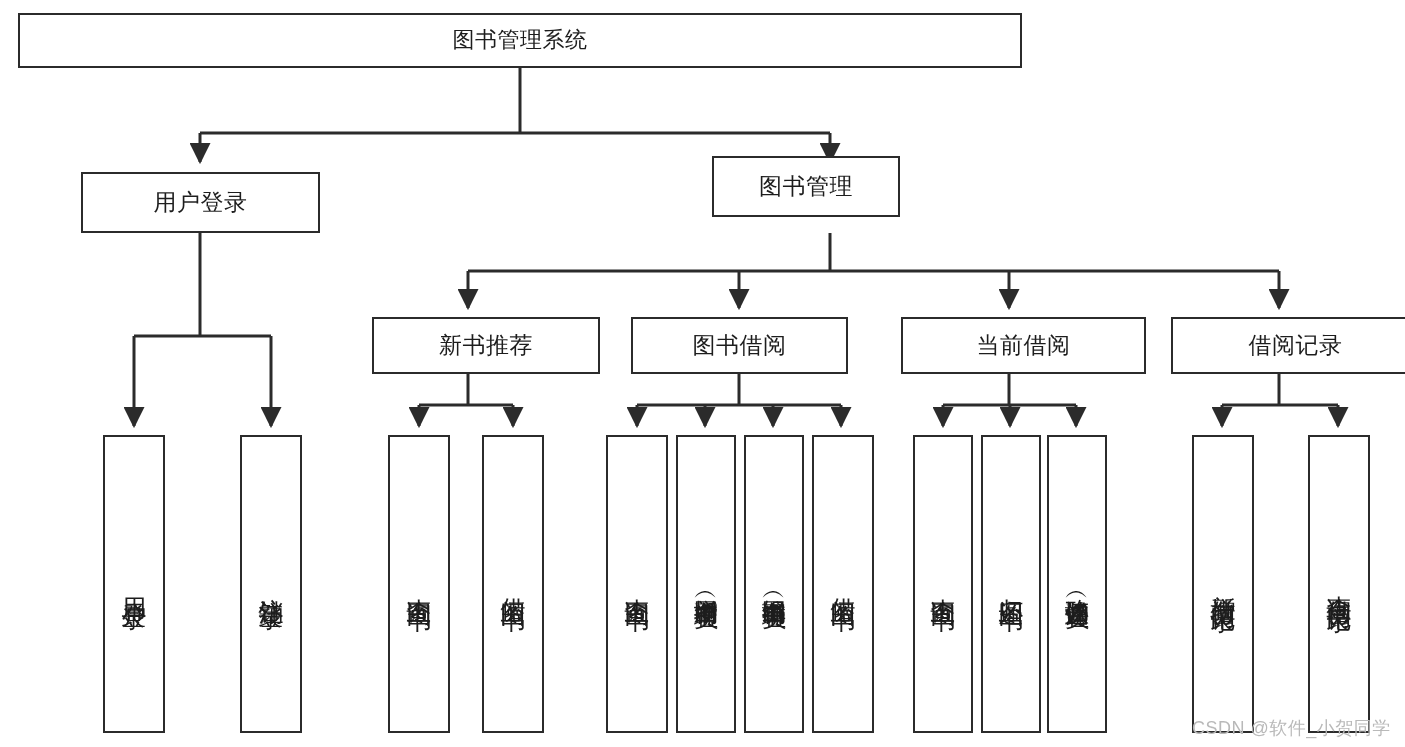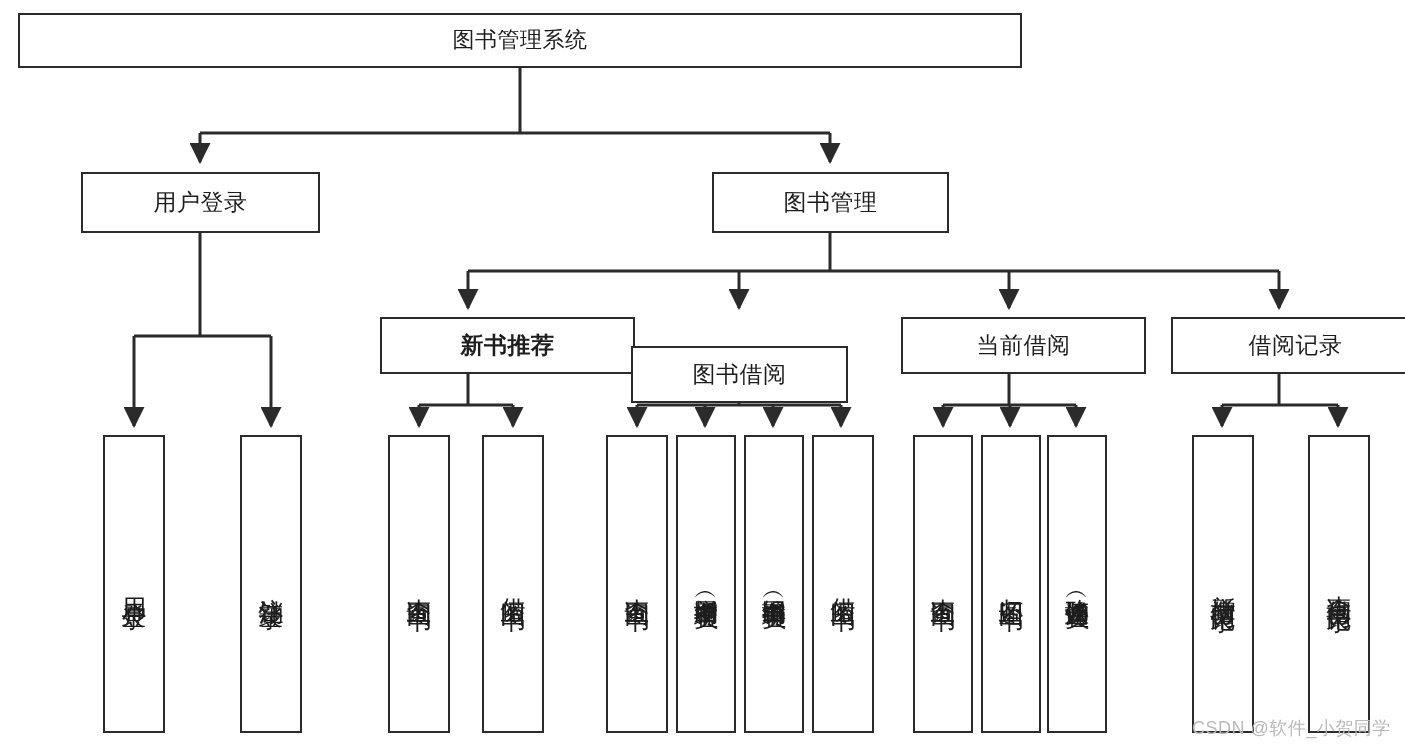--- a/index.html
+++ b/index.html
@@ -131,28 +131,28 @@
     </g>
   </svg>
 
   <div class="node horiz root" style="left:18px; top:13px; width:1004px; height:55px;">
     <span class="label">图书管理系统</span>
   </div>
 
   <div class="node horiz" style="left:81px; top:172px; width:239px; height:61px;">
     <span class="label">用户登录</span>
   </div>
-  <div class="node horiz" style="left:712px; top:172px; width:237px; height:61px;justify-content:center;">
+  <div class="node horiz" style="left:712px; top:156px; width:188px; height:61px;justify-content:center;">
     <span class="label">图书管理</span>
   </div>
 
-  <div class="node horiz" style="left:380px; top:317px; width:255px; height:57px;font-weight:bold;">
+  <div class="node horiz" style="left:372px; top:317px; width:228px; height:57px;">
     <span class="label">新书推荐</span>
   </div>
-  <div class="node horiz" style="left:631px; top:317px; width:217px; height:57px;margin-top:29px;">
+  <div class="node horiz" style="left:631px; top:317px; width:217px; height:57px;">
     <span class="label">图书借阅</span>
   </div>
   <div class="node horiz" style="left:901px; top:317px; width:245px; height:57px;">
     <span class="label">当前借阅</span>
   </div>
   <div class="node horiz" style="left:1171px; top:317px; width:249px; height:57px;">
     <span class="label">借阅记录</span>
   </div>
 
   <div class="node vert" style="left:103px; top:435px; width:62px; height:298px;">

